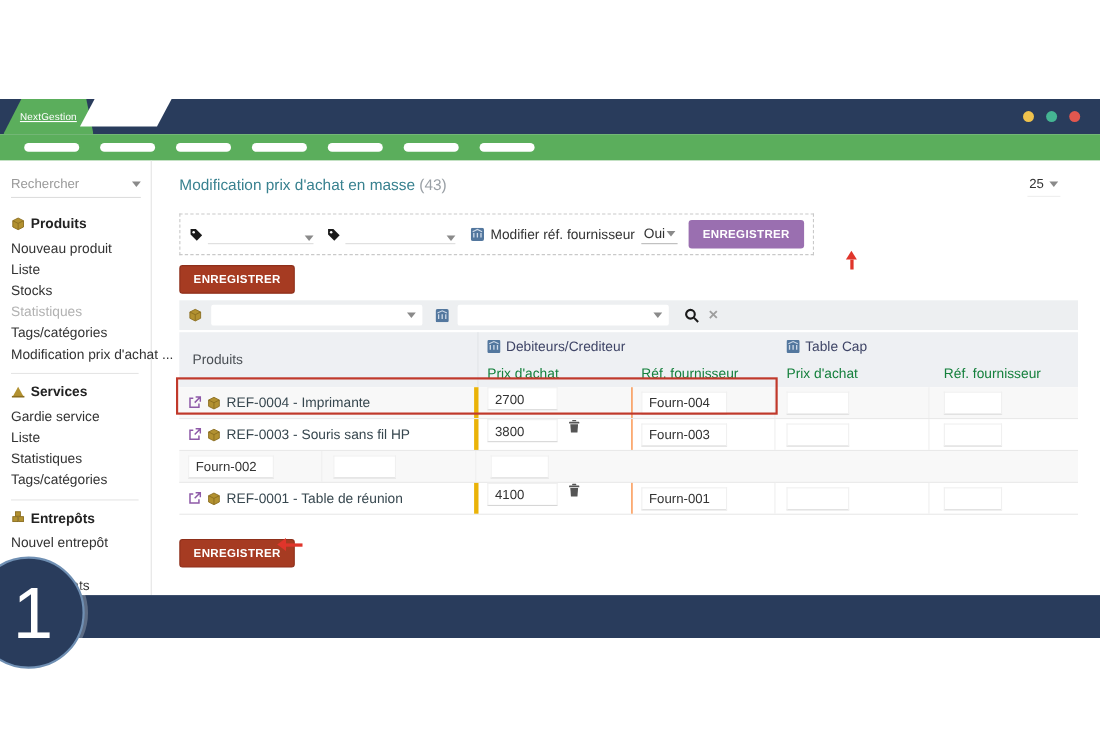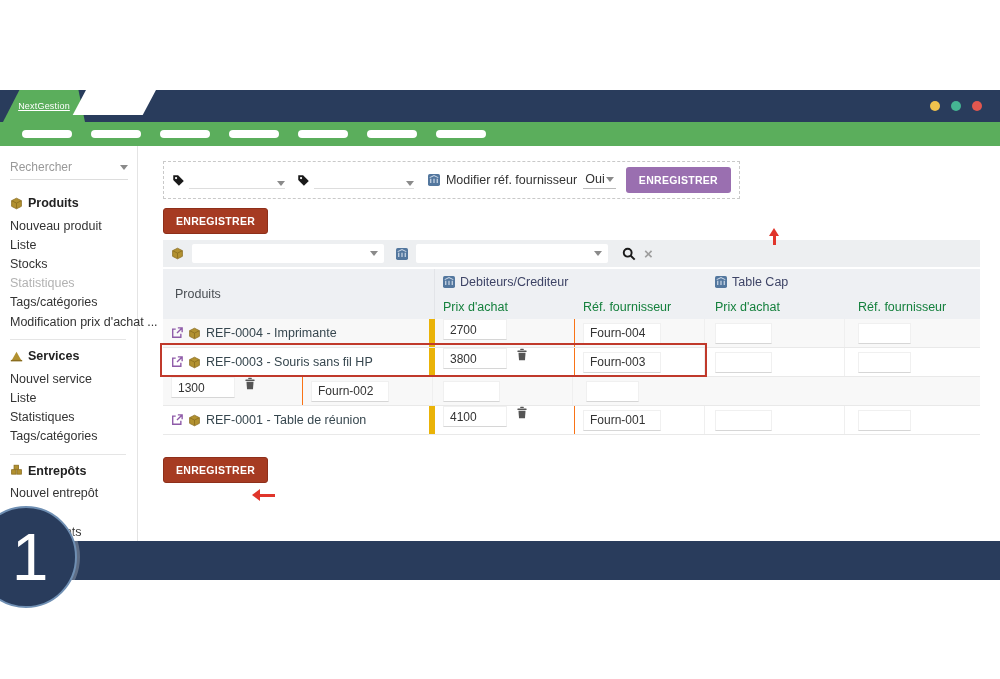--- a/index.html
+++ b/index.html
@@ -55,21 +55,21 @@
   .hgroup-wrap { display:flex; flex-direction:column; flex:1; }
   .hgroups { display:flex; height:26px; align-items:center; }
   .hgroup1 { width:270px; display:flex; align-items:center; gap:5px; padding-left:8px; color:#3e4466; }
   .hgroup2 { width:275px; display:flex; align-items:center; gap:5px; padding-left:10px; color:#3e4466; }
   .hsubs { display:flex; height:24px; align-items:center; color:#15803d; }
   .hsub { padding-left:8px; }
   .hs1 { width:140px; } .hs2 { width:130px; } .hs3 { width:140px; padding-left:10px; } .hs4 { flex:1; padding-left:13px; }
 
   .trow { width:817px; height:29px; display:flex; align-items:center; border-bottom:1px solid #e9e9e9; font-size:12.5px; }
   .trow.odd { background:#f8f8f8; }
-  .c-prod { width:272px; height:100%; border-right:6px solid #eab308; display:flex; align-items:center; gap:5px; padding-left:8px; }
+  .c-prod { width:272px; height:100%; border-right:4px solid #eab308; display:flex; align-items:center; gap:5px; padding-left:8px; }
   .c-prod a { color:#37474f; text-decoration:none; }
   .c-p1 { width:140px; height:100%; border-right:1px solid #f97316; display:flex; align-items:flex-start; gap:9px; padding-left:8px; }
   .c-r1 { width:130px; height:100%; border-right:1px solid #efefef; display:flex; align-items:center; padding-left:8px; }
   .c-p2 { width:140px; height:100%; border-right:1px solid #efefef; display:flex; align-items:center; padding-left:10px; }
   .c-r2 { flex:1; height:100%; display:flex; align-items:center; padding-left:13px; }
   .cell-input { height:21px; background:#fff; border:1px solid #f0f0f0; border-bottom:1px solid #d6d6d6; font-size:12px; color:#333; padding:0 6px; font-family:"Liberation Sans",sans-serif; }
   .w-price { width:64px; } .w-ref { width:78px; } .w-gp { width:57px; } .w-gr { width:53px; }
 
   
   .icon { display:inline-flex; align-items:center; justify-content:center; flex:none; }
@@ -141,21 +141,21 @@
 
   <div class="sb-section">
     <span class="icon">
       <svg width="13" height="13" viewBox="0 0 16 16">
           <path fill="#b29130" d="M8 2l6 11H2z"></path>
           <rect x="1" y="12.2" width="14" height="1.8" fill="#8a6d1f"></rect>
         </svg>
     </span>
     <span>Services</span>
   </div>
-  <div class="sb-item">Nouvel service</div>
+  <div class="sb-item">Gardie service</div>
   <div class="sb-item">Liste</div>
   <div class="sb-item">Statistiques</div>
   <div class="sb-item">Tags/catégories</div>
 
   <div class="sb-div"></div>
 
   <div class="sb-section">
     <span class="icon">
       <svg width="13" height="13" viewBox="0 0 16 16">
           <rect x="2" y="7" width="5.5" height="5.5" fill="#b29130" stroke="#8a6d1f"></rect>
@@ -167,20 +167,29 @@
   </div>
   <div class="sb-item">Nouvel entrepôt</div>
   <div class="sb-item">Liste</div>
   <div class="sb-item">Mouvements</div>
   <div class="sb-item indent1">stock en masse</div>
   <div class="sb-item indent2">ement</div>
 </div>
 
 <div class="main">
 
+  <div class="title-row">
+    <div class="page-title">
+      <span>Modification prix d'achat en masse</span> <span class="count">(43)</span>
+    </div>
+    <div class="page-size">
+      <span>25</span>
+      <span class="caret"></span>
+    </div>
+  </div>
 
   
   <div class="filter-panel">
     <span class="icon" style="margin-right:4px;">
       <svg width="13" height="13" viewBox="0 0 16 16">
           <path d="M1.5 1.5h6l7 7-6 6-7-7z" fill="#1a1a1a"></path>
           <circle cx="5" cy="5" r="1.4" fill="#fff"></circle>
         </svg>
     </span>
     <div class="u-select" style="width:128px">
@@ -339,68 +348,58 @@
       </div>
     <div class="c-p2">
         <input class="cell-input w-gp" style="">
       </div>
     <div class="c-r2">
         <input class="cell-input w-gr" style="">
       </div>
   </div>
 
   <div class="trow odd">
+    <div class="c-r1">
+        <input class="cell-input w-ref" value="Fourn-002" style="">
+      </div>
+    <div class="c-p2">
+        <input class="cell-input w-gp" style="">
+      </div>
+    <div class="c-r2">
+        <input class="cell-input w-gr" style="">
+      </div>
+  </div>
+
+  <div class="trow">
+    <div class="c-prod">
+      <span class="icon">
+        <svg width="12" height="12" viewBox="0 0 14 14">
+            <path d="M5.5 2.5H2v9.5h9.5V8" stroke="#8e5aa8" stroke-width="1.6" fill="none"></path>
+            <path d="M8 1h5v5M12.6 1.4L7 7" stroke="#8e5aa8" stroke-width="1.6" fill="none"></path>
+          </svg>
+      </span>
+      <span class="icon">
+        <svg width="13" height="13" viewBox="0 0 16 16">
+            <path fill="#b29130" stroke="#8a6d1f" stroke-width="1" d="M8 1.5l6 3v7l-6 3-6-3v-7z"></path>
+            <path stroke="#8a6d1f" fill="none" d="M2 4.5l6 3 6-3M8 7.5V14"></path>
+          </svg>
+      </span>
+      <a href="#">REF-0001 - Table de réunion</a>
+    </div>
     <div class="c-p1">
-      <input class="cell-input w-price" value="1300" style="">
+      <input class="cell-input w-price" value="4100" style="">
       <span class="icon">
         <svg width="12" height="13" viewBox="0 0 12 14" fill="#555">
             <rect x="1" y="2.6" width="10" height="1.6" rx=".5"></rect>
             <rect x="4" y="0.8" width="4" height="1.4" rx=".5"></rect>
             <path d="M2.2 5h7.6l-.6 8.2H2.8z"></path>
           </svg>
       </span>
     </div>
     <div class="c-r1">
-        <input class="cell-input w-ref" value="Fourn-002" style="">
-      </div>
-    <div class="c-p2">
-        <input class="cell-input w-gp" style="">
-      </div>
-    <div class="c-r2">
-        <input class="cell-input w-gr" style="">
-      </div>
-  </div>
-
-  <div class="trow">
-    <div class="c-prod">
-      <span class="icon">
-        <svg width="12" height="12" viewBox="0 0 14 14">
-            <path d="M5.5 2.5H2v9.5h9.5V8" stroke="#8e5aa8" stroke-width="1.6" fill="none"></path>
-            <path d="M8 1h5v5M12.6 1.4L7 7" stroke="#8e5aa8" stroke-width="1.6" fill="none"></path>
-          </svg>
-      </span>
-      <span class="icon">
-        <svg width="13" height="13" viewBox="0 0 16 16">
-            <path fill="#b29130" stroke="#8a6d1f" stroke-width="1" d="M8 1.5l6 3v7l-6 3-6-3v-7z"></path>
-            <path stroke="#8a6d1f" fill="none" d="M2 4.5l6 3 6-3M8 7.5V14"></path>
-          </svg>
-      </span>
-      <a href="#">REF-0001 - Table de réunion</a>
-    </div>
-    <div class="c-p1">
-      <input class="cell-input w-price" value="4100" style="">
-      <span class="icon">
-        <svg width="12" height="13" viewBox="0 0 12 14" fill="#555">
-            <rect x="1" y="2.6" width="10" height="1.6" rx=".5"></rect>
-            <rect x="4" y="0.8" width="4" height="1.4" rx=".5"></rect>
-            <path d="M2.2 5h7.6l-.6 8.2H2.8z"></path>
-          </svg>
-      </span>
-    </div>
-    <div class="c-r1">
         <input class="cell-input w-ref" value="Fourn-001" style="">
       </div>
     <div class="c-p2">
         <input class="cell-input w-gp" style="">
       </div>
     <div class="c-r2">
         <input class="cell-input w-gr" style="">
       </div>
   </div>
 

